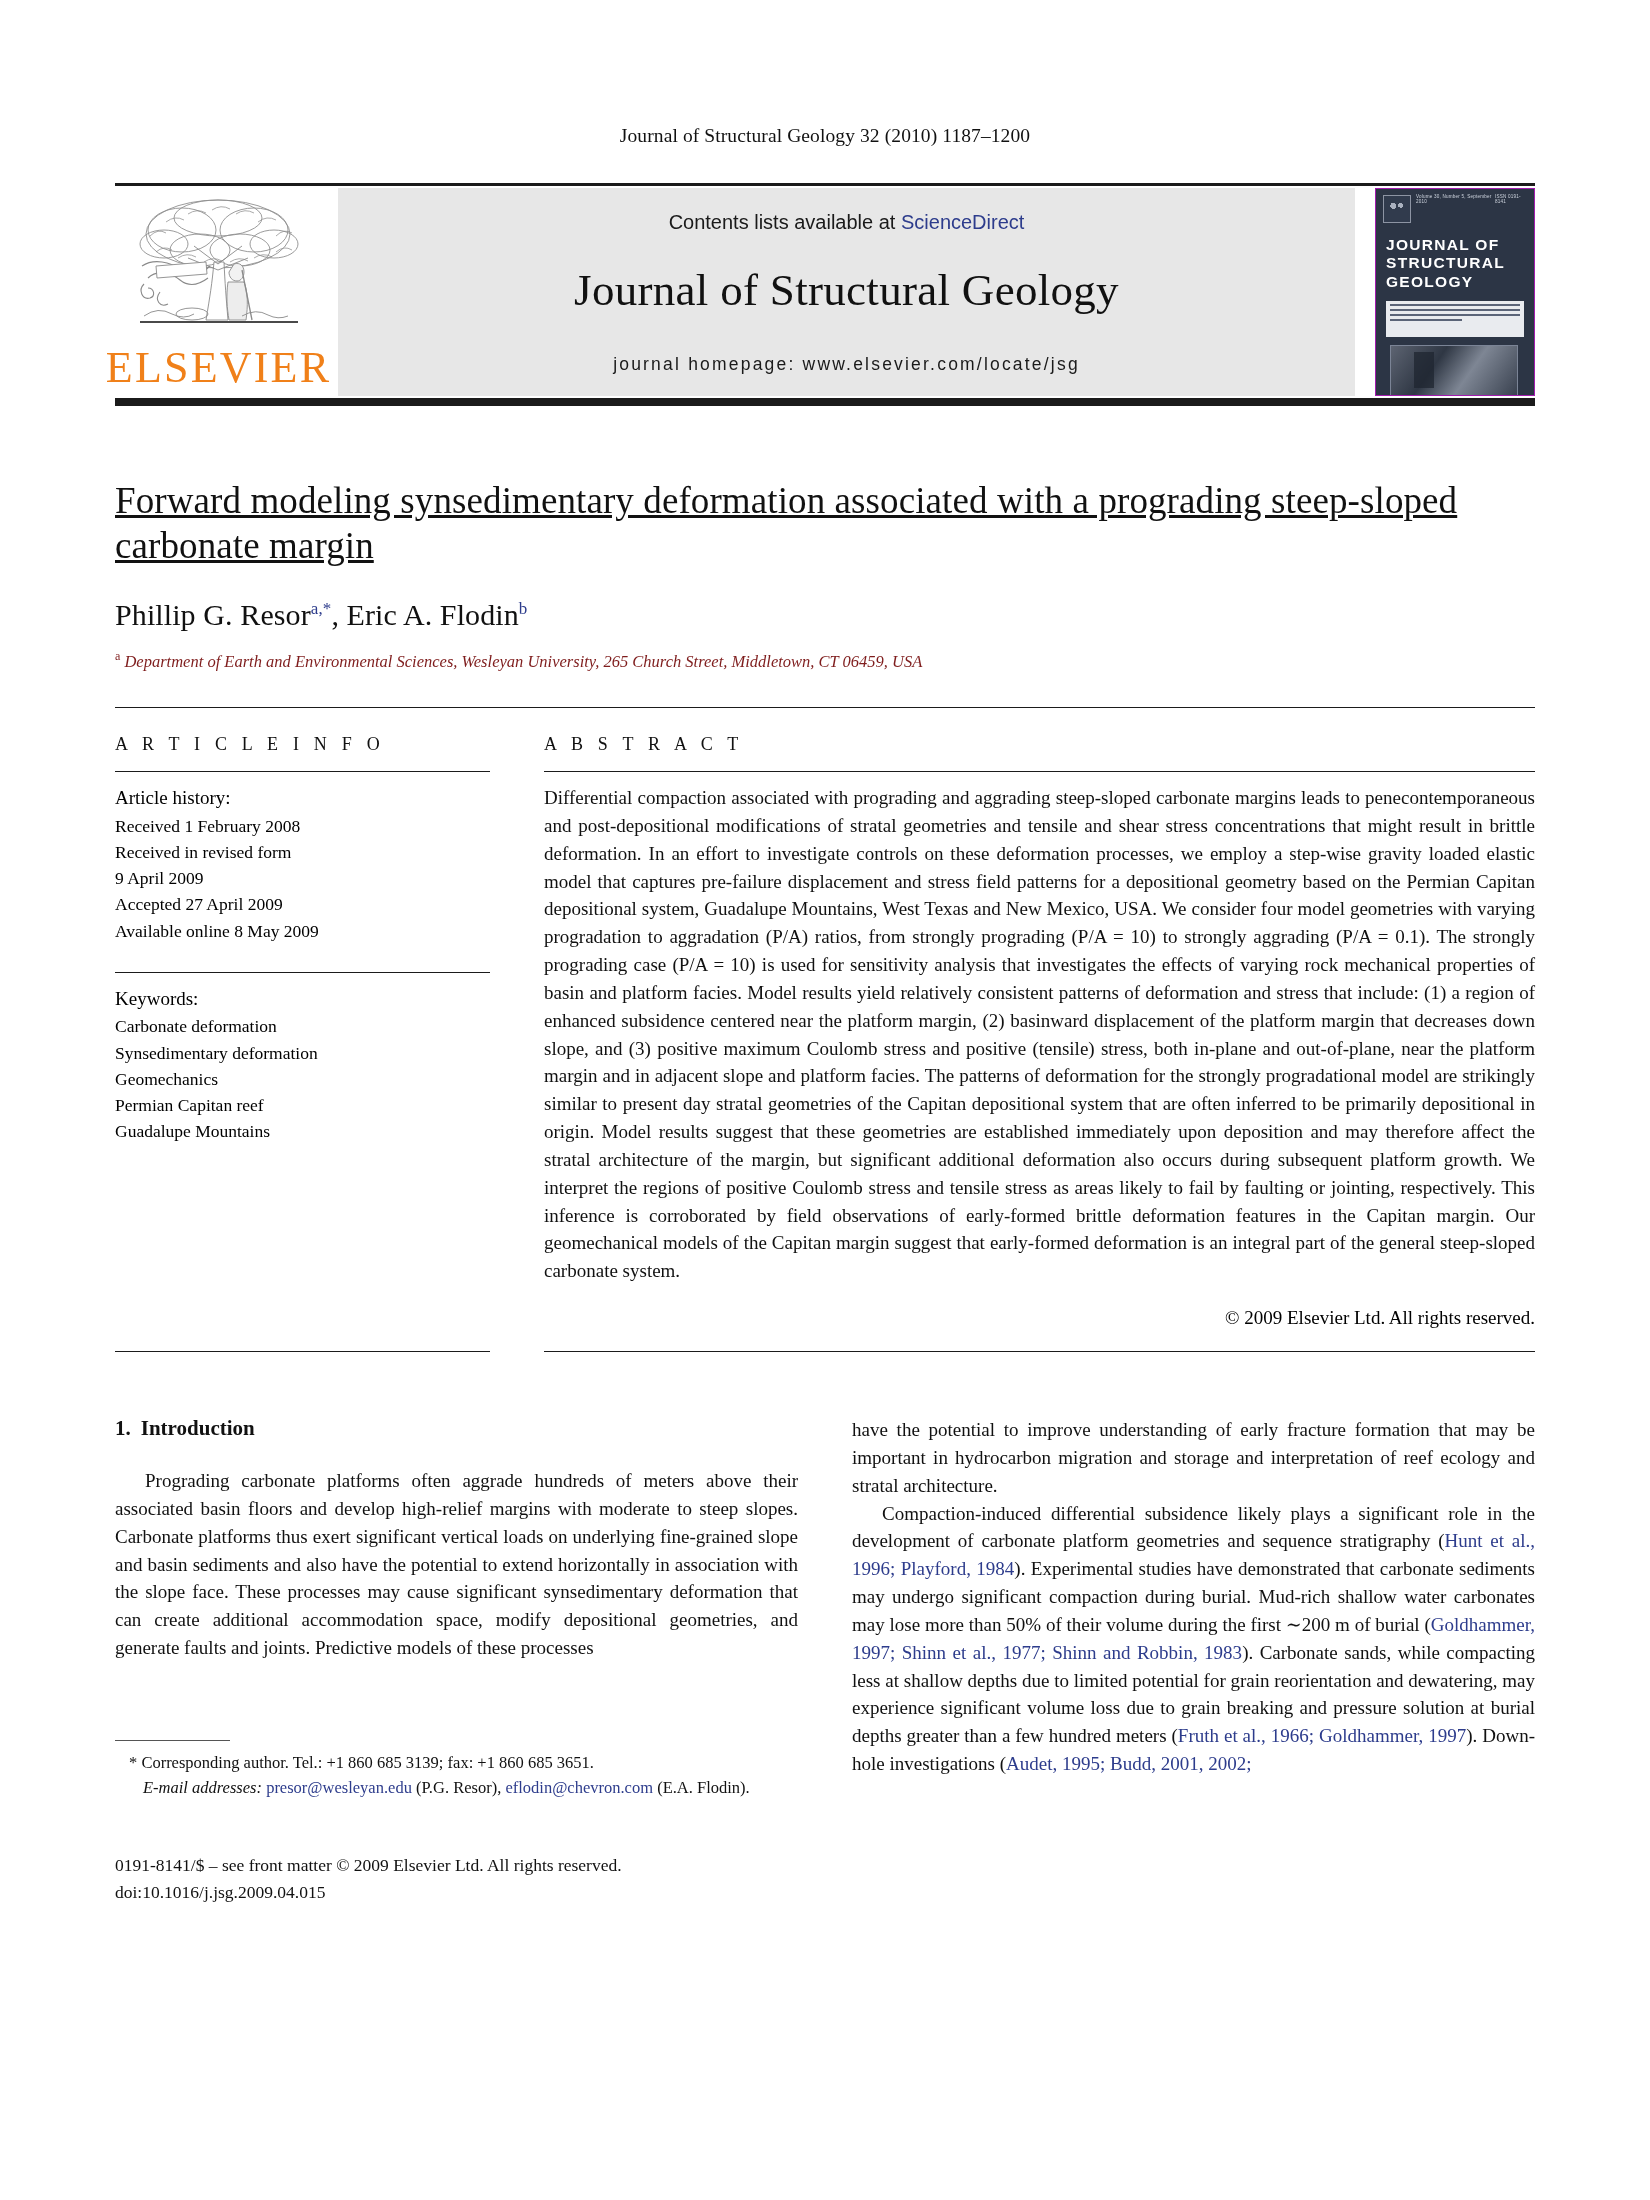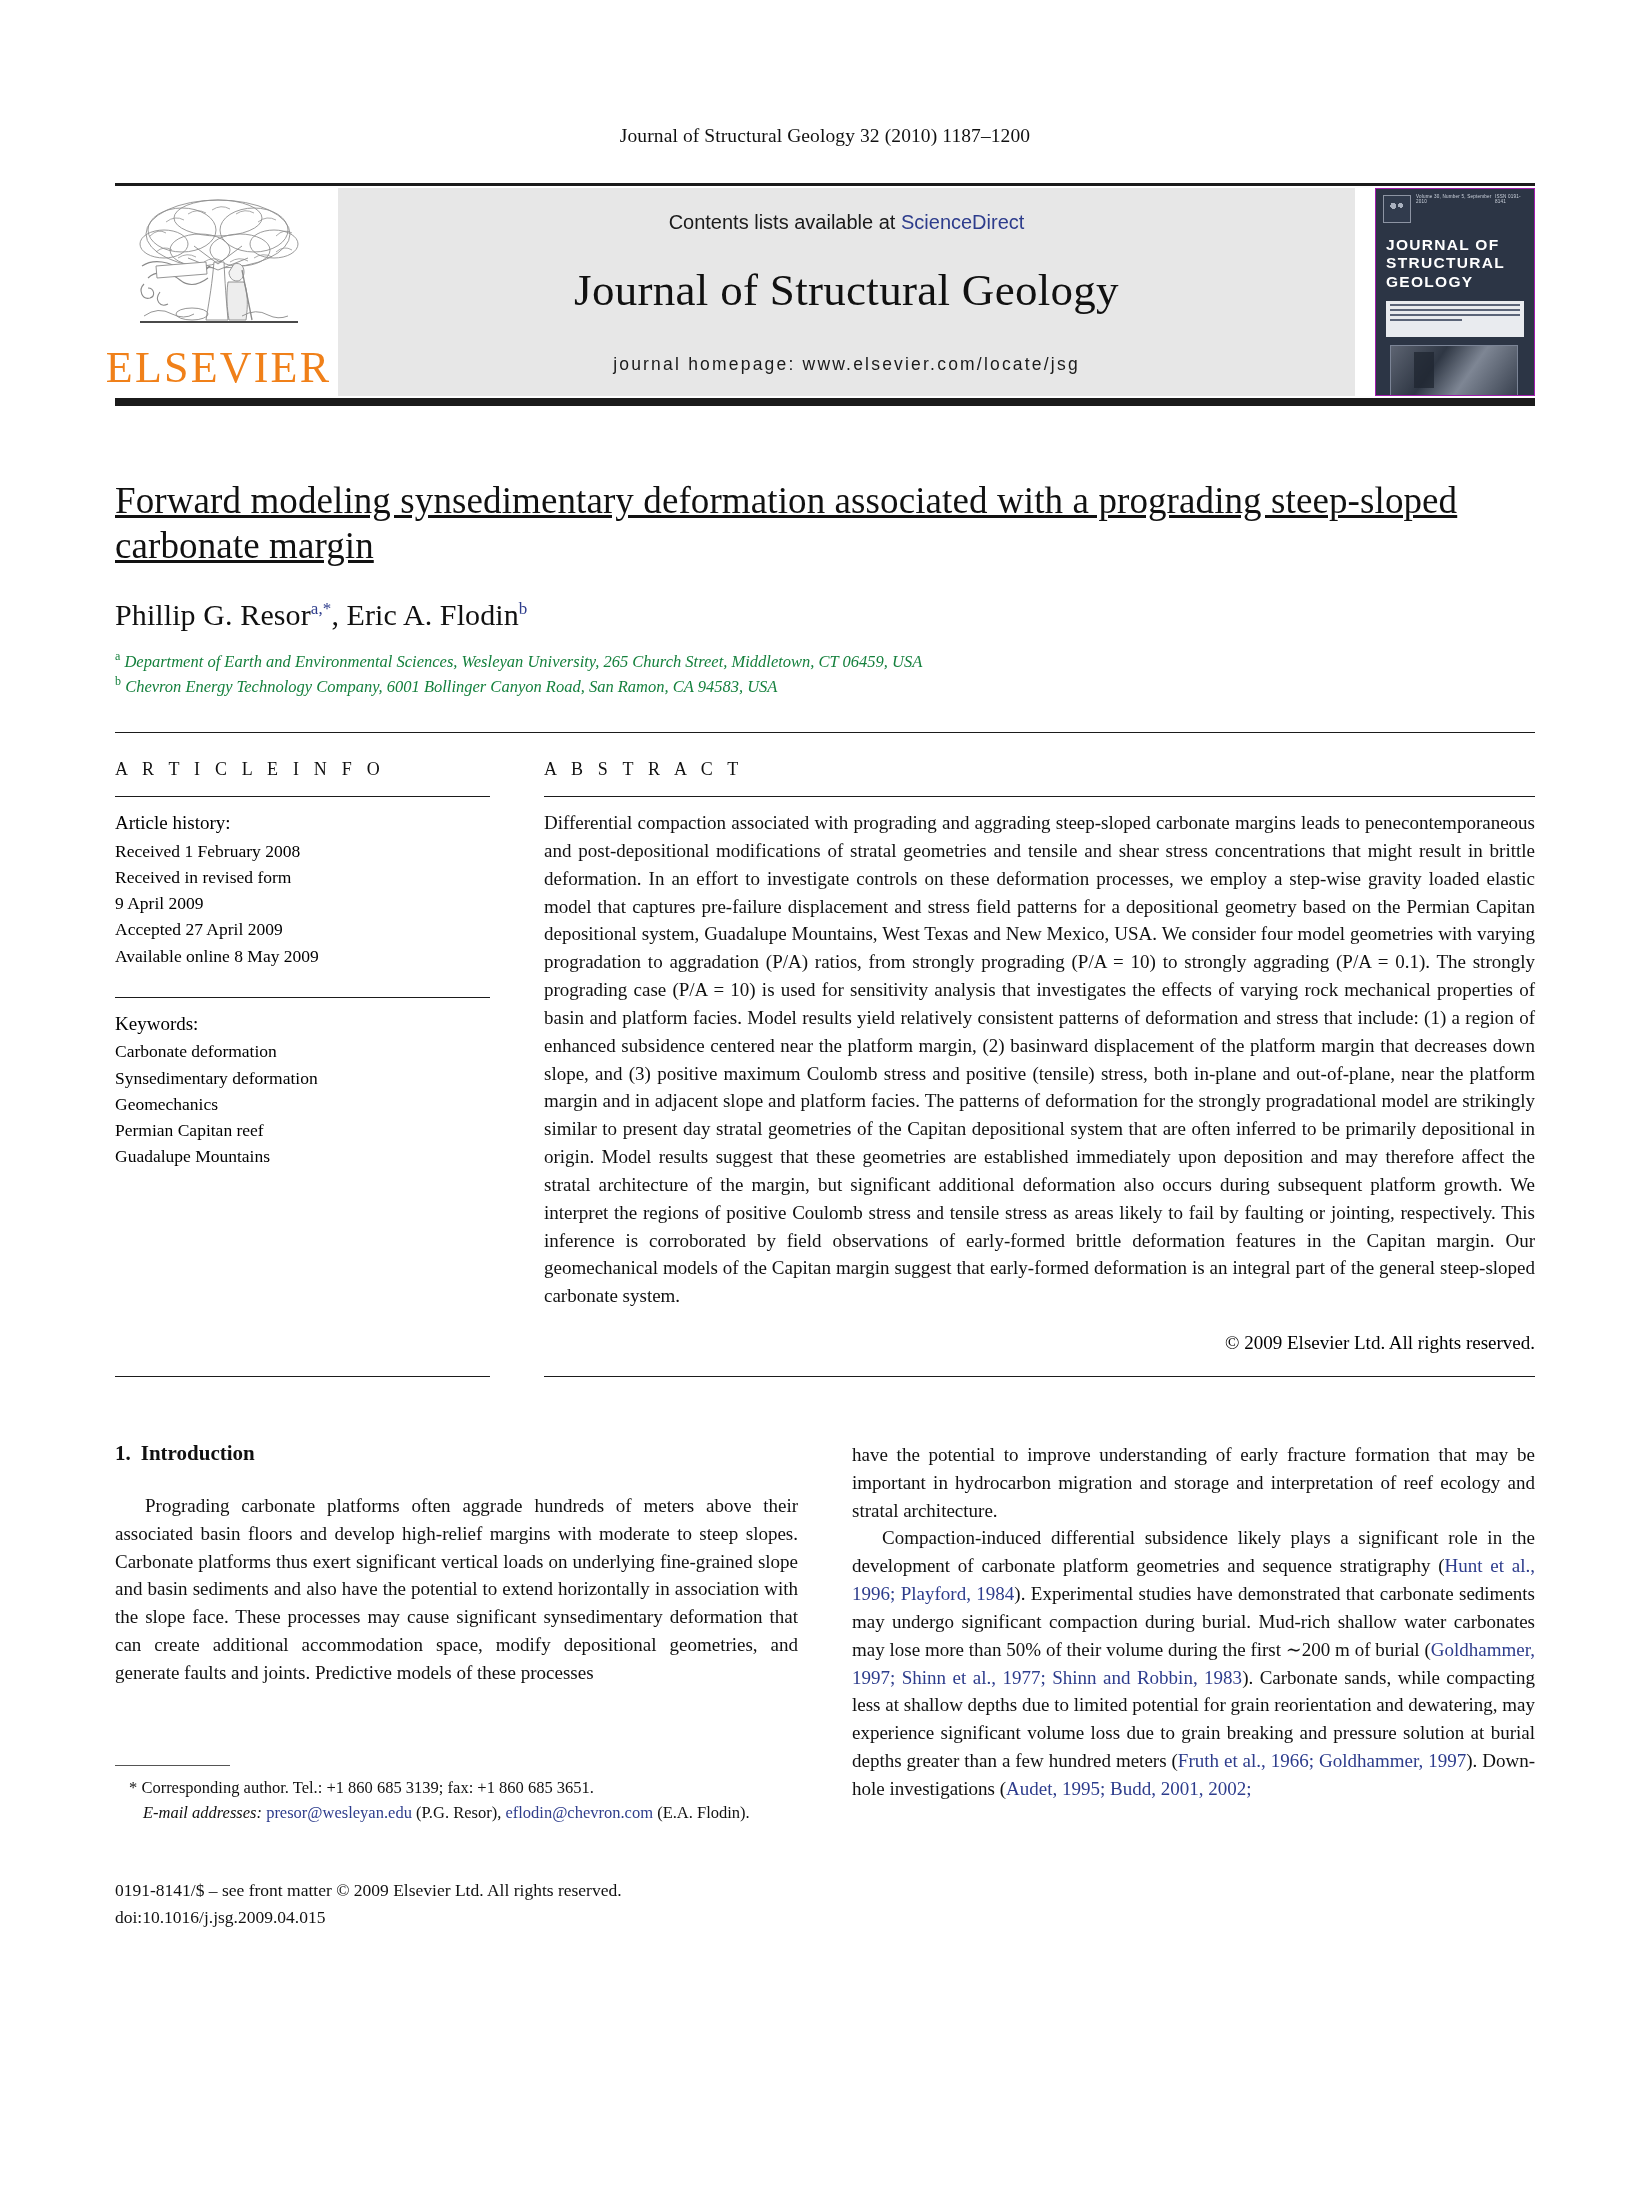--- a/index.html
+++ b/index.html
@@ -194,21 +194,21 @@
     color: #111;
     letter-spacing: 0.1px;
   }
   .authors sup { font-size: 17px; color: #2d3c8c; }
   .authors sup.star { color: #2d3c8c; }
   .affils { margin-top: 16px; }
   .affil {
     font-style: italic;
     font-size: 16.5px;
     line-height: 1.42;
-    color: #15803d;
+    color: #7f1d1d;
   }
   .affil sup { font-style: normal; font-size: 12px; }
 
   
   .rule-thin {
     border-top: 1.5px solid #1b1b1b;
     margin-top: 34px;
   }
   .info-grid {
     display: flex;
@@ -403,21 +403,20 @@
     <div class="rule-bottom"></div>
   </div>
 
   <div class="title-block">
     <h1 class="article-title">Forward modeling synsedimentary deformation associated with a prograding steep-sloped carbonate margin</h1>
     <div class="authors">
       <span>Phillip G. Resor</span><sup class="star">a,*</sup><span>, </span><span>Eric A. Flodin</span><sup>b</sup>
     </div>
     <div class="affils">
       <div class="affil"><sup>a</sup> <span>Department of Earth and Environmental Sciences, Wesleyan University, 265 Church Street, Middletown, CT 06459, USA</span></div>
-      <div class="affil"><sup>b</sup> <span>Chevron Energy Technology Company, 6001 Bollinger Canyon Road, San Ramon, CA 94583, USA</span></div>
     </div>
   </div>
 
   <div class="rule-thin"></div>
 
   <div class="info-grid">
     <div class="col-info">
       <div class="sec-head">A R T I C L E   I N F O</div>
       <div class="hr-sec"></div>
       <div class="hist-label">Article history:</div>

